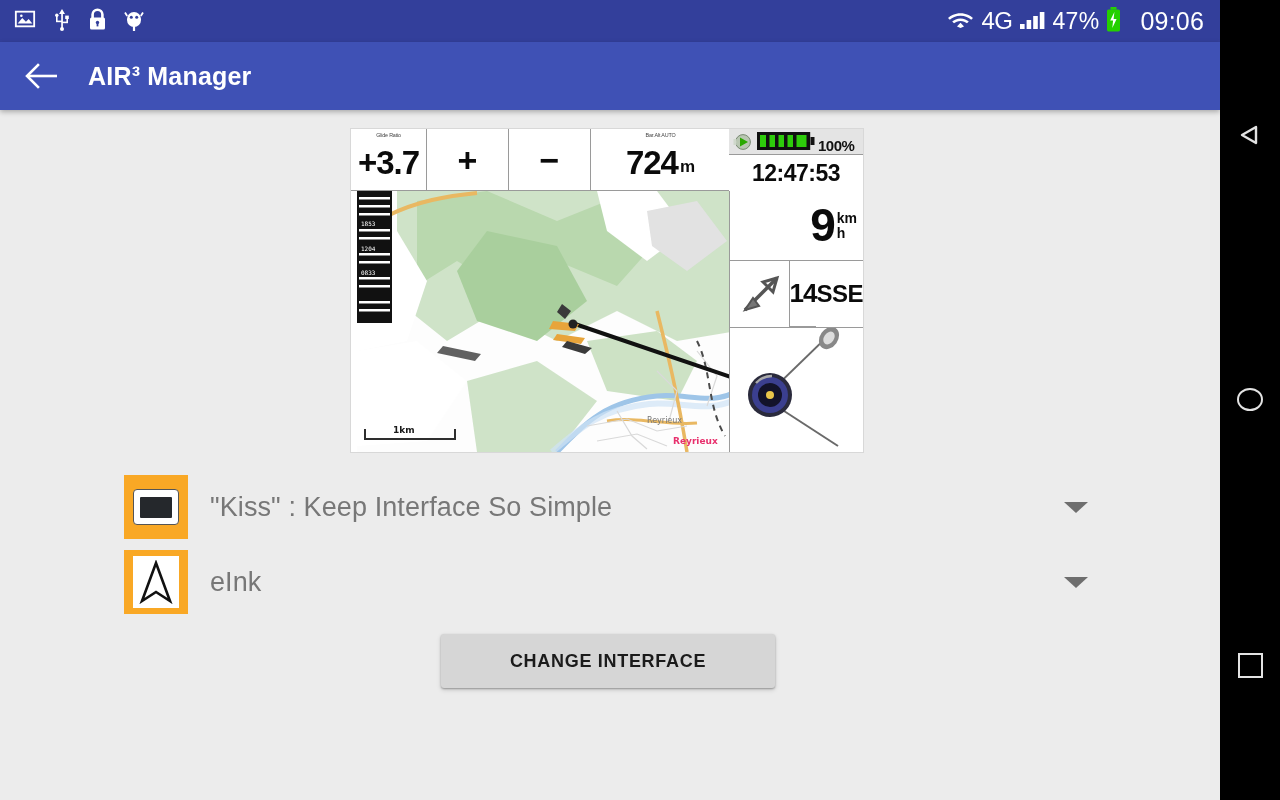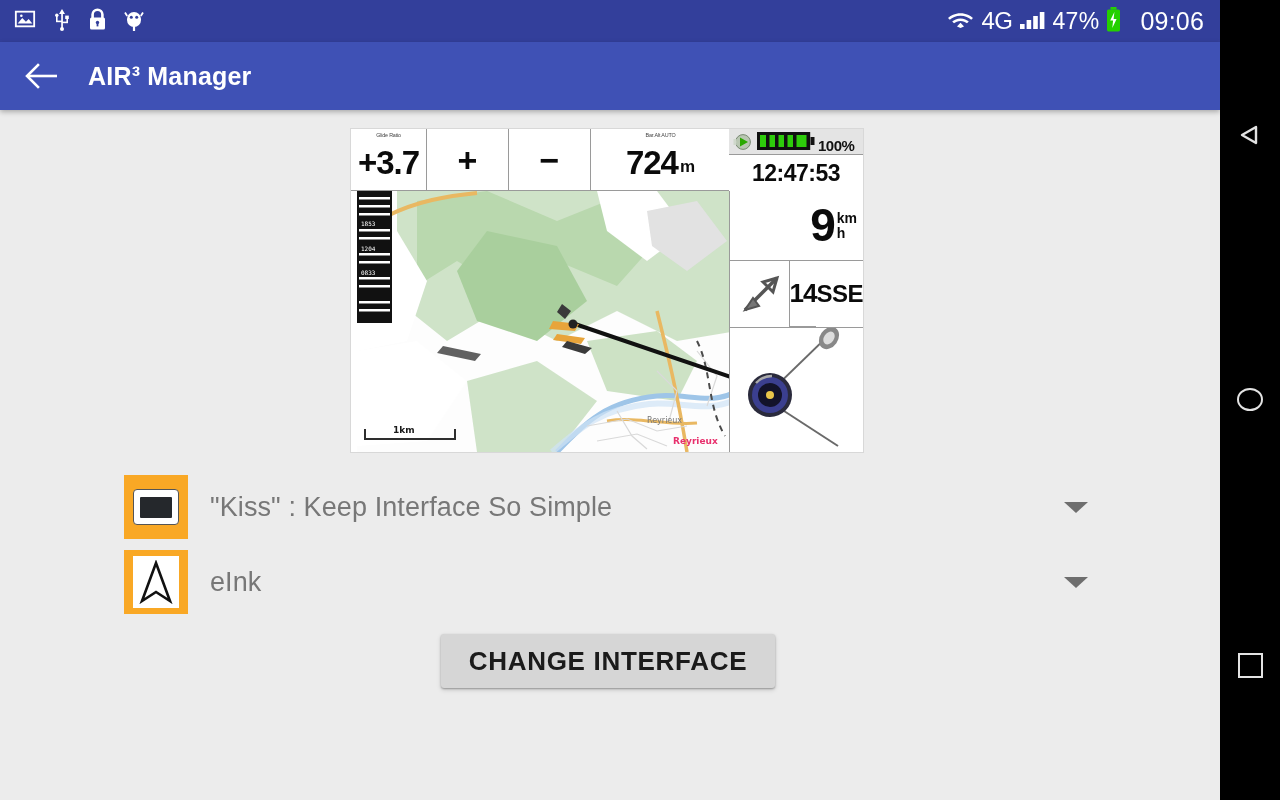--- a/index.html
+++ b/index.html
@@ -348,21 +348,21 @@
   
   .btn {
     position: absolute;
     background: #d6d6d6;
     border: none;
     border-radius: 3px;
     box-shadow: 0 1px 2px rgba(0,0,0,0.30), 0 2px 5px rgba(0,0,0,0.14);
     color: #1b1b1b;
     font-family: "Liberation Sans", sans-serif;
     font-weight: bold;
-    font-size: 26px;
+    font-size: 18px;
     letter-spacing: 0.7px;
     cursor: pointer;
     display: flex;
     align-items: center;
     justify-content: center;
   }
   #btn-change { left: 441px; top: 524px; width: 334px; height: 54px; }
   #btn-reset  { left: 539px; top: 596px; width: 139px; height: 55px; }
 
   

